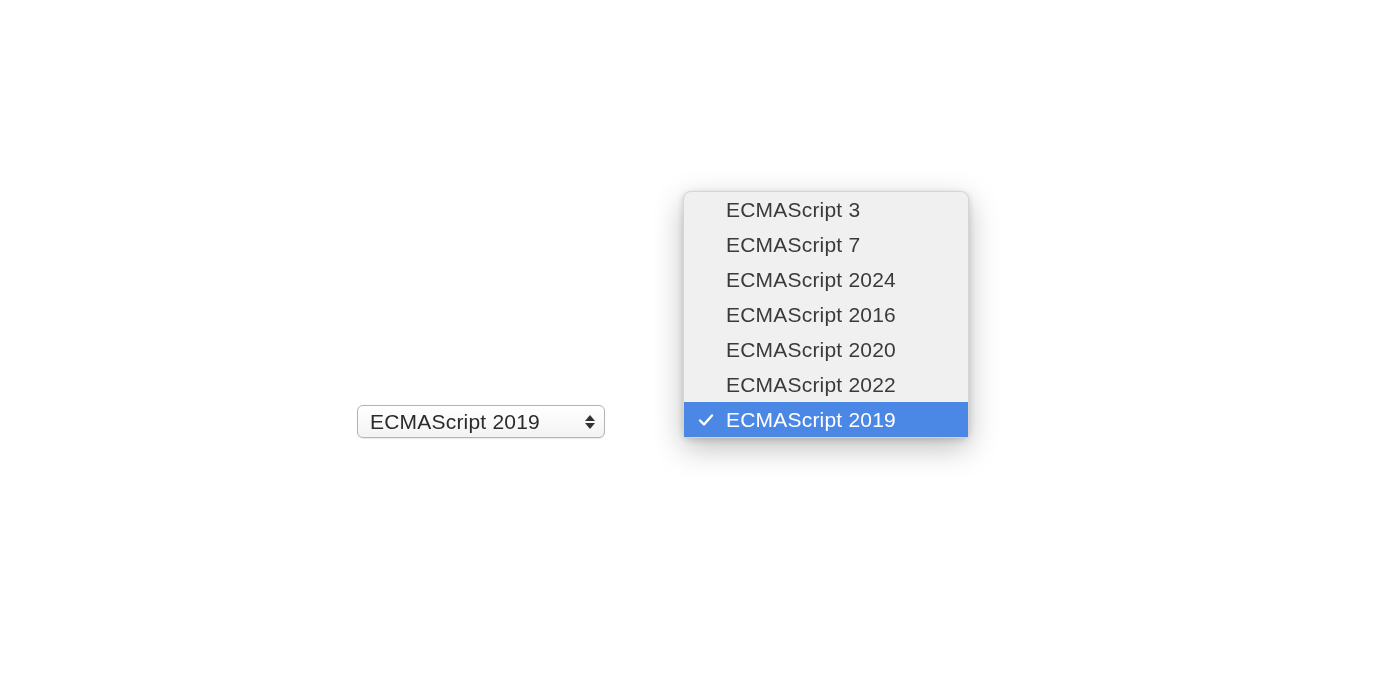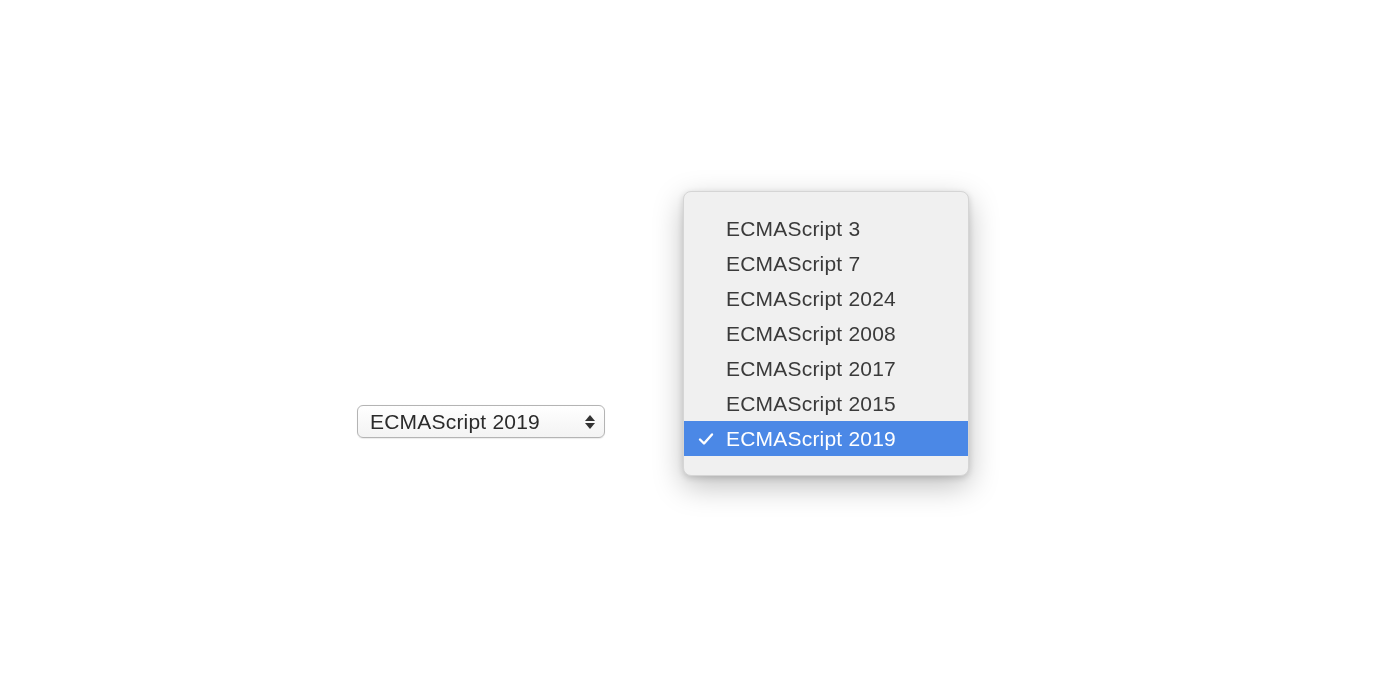--- a/index.html
+++ b/index.html
@@ -65,21 +65,21 @@
 
     .dropdown {
       position: absolute;
       left: 683px;
       top: 191px;
       width: 286px;
       background: #f0f0f0;
       border: 1px solid #d5d5d5;
       border-radius: 8px;
       box-shadow: 0 10px 30px rgba(0,0,0,0.25), 0 2px 6px rgba(0,0,0,0.15);
-      padding: 19px 0;
+      padding: 0 0;
       box-sizing: border-box;
     }
 
     .dropdown-item {
       height: 35px;
       display: flex;
       align-items: center;
       font-size: 21px;
       color: #3a3a3a;
       padding: 0 16px 0 42px;
@@ -137,31 +137,31 @@
     <span>ECMAScript 7</span>
   </div>
 
   <div class="dropdown-item">
 
     <span>ECMAScript 2024</span>
   </div>
 
   <div class="dropdown-item">
 
-    <span>ECMAScript 2008</span>
+    <span>ECMAScript 2016</span>
   </div>
 
   <div class="dropdown-item">
 
-    <span>ECMAScript 2017</span>
+    <span>ECMAScript 2020</span>
   </div>
 
   <div class="dropdown-item">
 
-    <span>ECMAScript 2015</span>
+    <span>ECMAScript 2022</span>
   </div>
 
   <div class="dropdown-item selected">
     <span class="check">
       <svg viewBox="0 0 16 16">
           <path d="M2 8.5 L6 12.5 L14 3.5" stroke="#fff" stroke-width="2.4" fill="none" stroke-linecap="round" stroke-linejoin="round"></path>
         </svg>
     </span>
     <span>ECMAScript 2019</span>
   </div>

